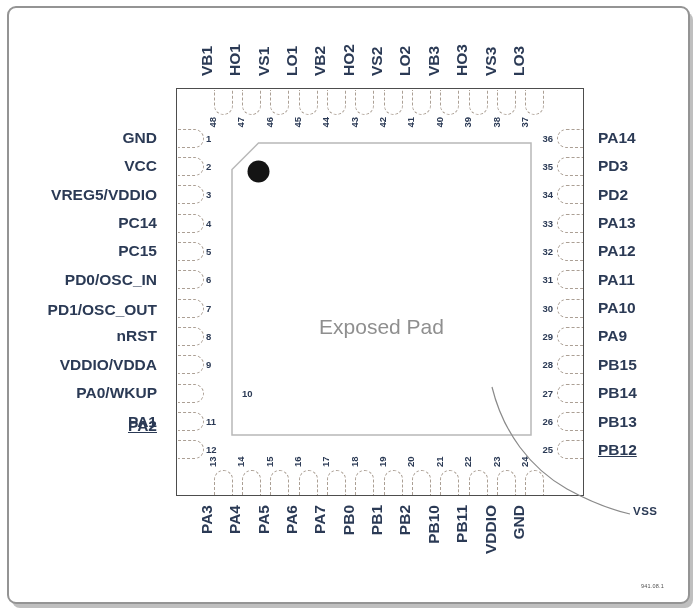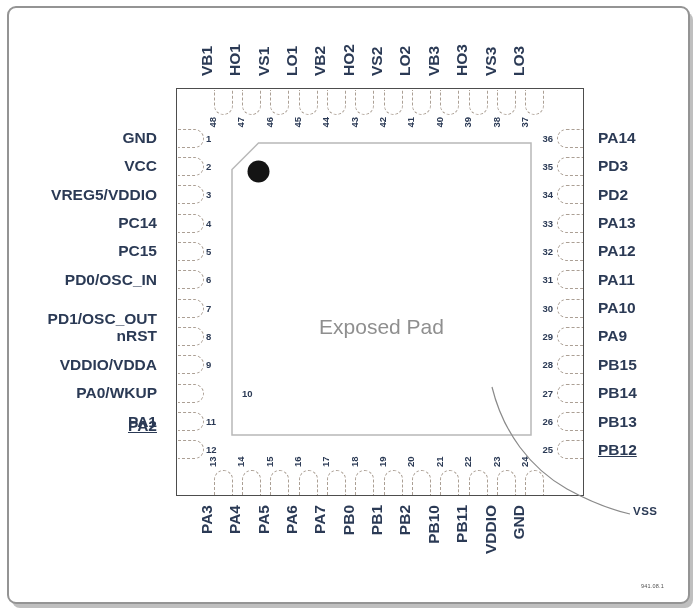--- a/index.html
+++ b/index.html
@@ -130,21 +130,21 @@
       <div class="num" style="left: 206px; top: 217.55px;">4</div>
       <div class="lbl lbl-side lbl-l" style="top: 213.05px;">PC14</div>
       <div class="pin pin-left" style="left: 177.5px; top: 241.9px;"></div>
       <div class="num" style="left: 206px; top: 245.9px;">5</div>
       <div class="lbl lbl-side lbl-l" style="top: 241.4px;">PC15</div>
       <div class="pin pin-left" style="left: 177.5px; top: 270.25px;"></div>
       <div class="num" style="left: 206px; top: 274.25px;">6</div>
       <div class="lbl lbl-side lbl-l" style="top: 269.75px;">PD0/OSC_IN</div>
       <div class="pin pin-left" style="left: 177.5px; top: 298.6px;"></div>
       <div class="num" style="left: 206px; top: 302.6px;">7</div>
-      <div class="lbl lbl-side lbl-l" style="top: 309px;">PD1/OSC_OUT</div>
+      <div class="lbl lbl-side lbl-l" style="top: 300px;">PD1/OSC_OUT</div>
       <div class="pin pin-left" style="left: 177.5px; top: 326.95px;"></div>
       <div class="num" style="left: 206px; top: 330.95px;">8</div>
       <div class="lbl lbl-side lbl-l" style="top: 326.45px;">nRST</div>
       <div class="pin pin-left" style="left: 177.5px; top: 355.3px;"></div>
       <div class="num" style="left: 206px; top: 359.3px;">9</div>
       <div class="lbl lbl-side lbl-l" style="top: 354.8px;">VDDIO/VDDA</div>
       <div class="pin pin-left" style="left: 177.5px; top: 383.65px;"></div>
       <div class="num" style="left: 206px; top: 387.65px; margin-left: 36px;">10</div>
       <div class="lbl lbl-side lbl-l" style="top: 383.15px;">PA0/WKUP</div>
       <div class="pin pin-left" style="left: 177.5px; top: 412px;"></div>

